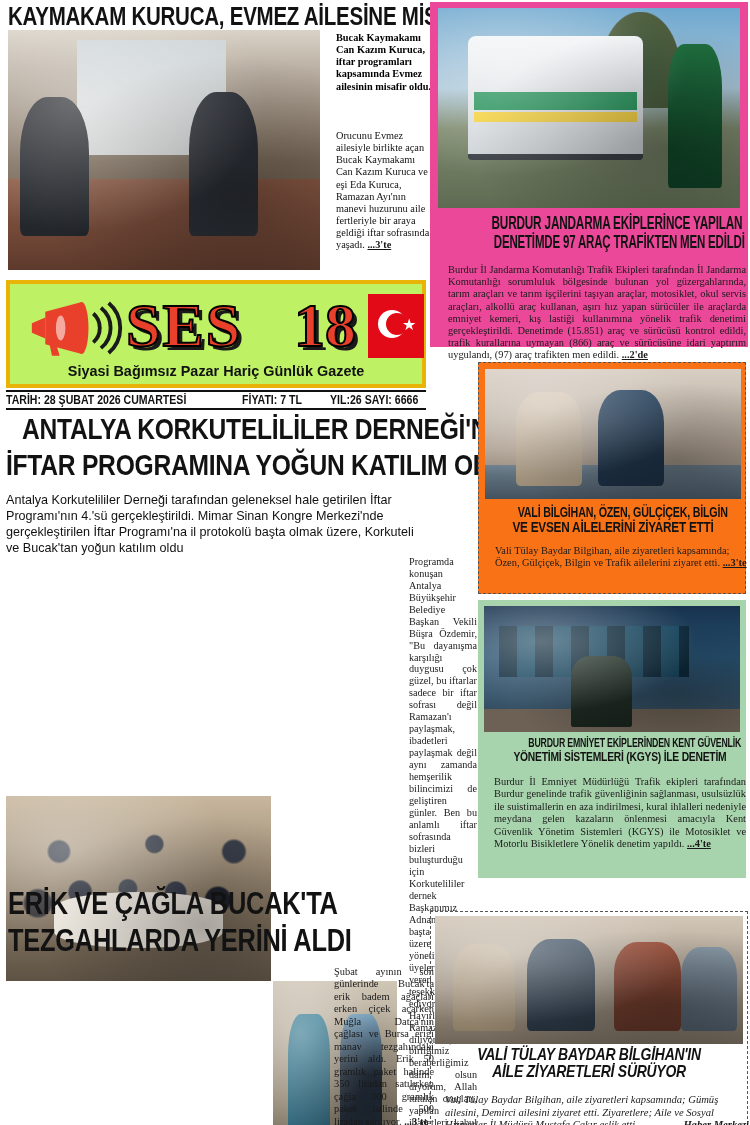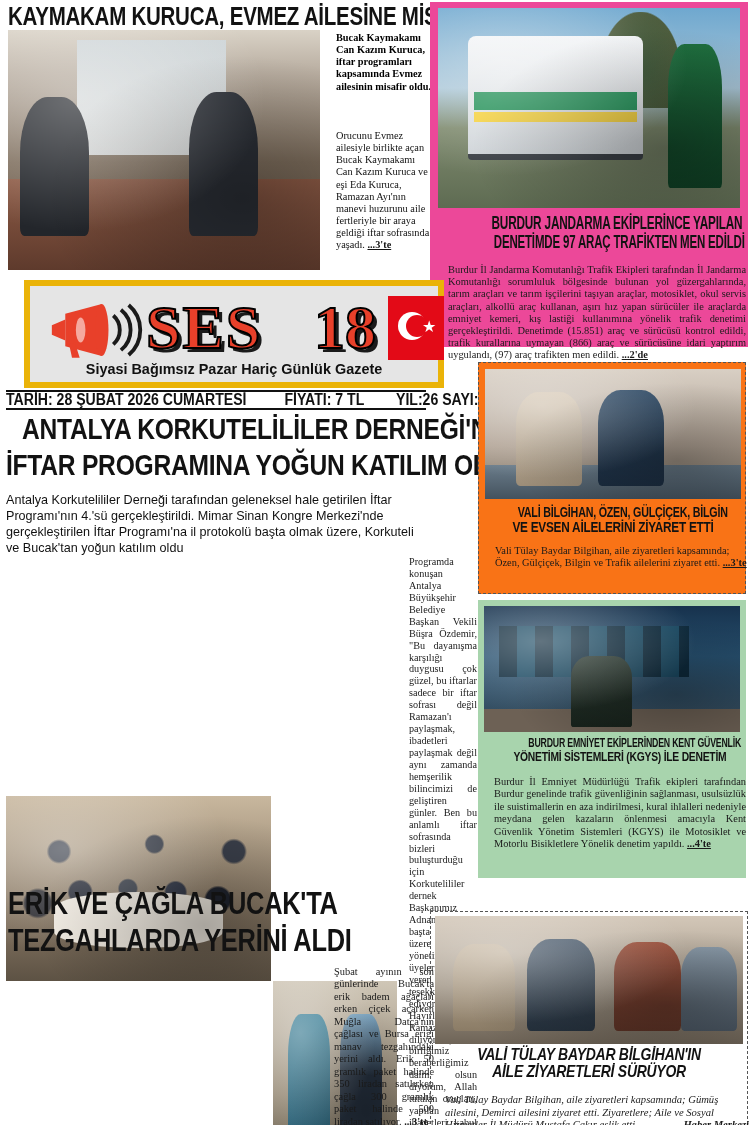--- a/index.html
+++ b/index.html
@@ -79,22 +79,22 @@
   #jandarma-photo .officer { position:absolute; right:6%; top:18%; width:18%; height:72%;
     background: linear-gradient(180deg,#1f6f3f,#0f3f24); border-radius:30% 30% 4% 4%; }
   #jandarma-photo .trees { position:absolute; right:20%; top:2%; width:26%; height:48%;
     background: radial-gradient(ellipse at 50% 60%, #2f4a2a, #4a5a3a 70%, transparent 72%); }
   #jandarma-title { position:absolute; left:6px; top:212px; width:306px;
     font-size: 18.5px; text-align:center; }
   #jandarma-body { position:absolute; left:10px; top:262px; width: 298px;
     font-size: 10.4px; line-height: 1.17; }
 
   
-  #masthead { left: 24px; top: 280px; width: 420px; height: 108px;
-    border: 6px solid #eab308; background: #e5e5e5; }
+  #masthead { left: 6px; top: 280px; width: 420px; height: 108px;
+    border: 4px solid #eab308; background: #bef264; }
   #mast-logo { position:absolute; left: 10px; top: 6px; width: 400px; height: 72px; }
   #mast-tag { position:absolute; left:0; right:0; bottom: 4px; text-align:center;
     font-family: "Liberation Sans", sans-serif; font-weight: bold;
     font-size: 15.5px; color:#111; transform: scaleX(0.93); }
 
   .megaphone { position:absolute; left: 8px; top: 8px; width: 96px; height: 58px; }
 
   .ses-word {
     position:absolute; left: 106px; top: 0px;
     font-family: "Liberation Serif", serif; font-weight: bold;
@@ -116,21 +116,21 @@
     border-radius: 50%; background: #fff; }
   .tr-flag .crescent2 { position:absolute; left: 18px; top: 19px; width: 22px; height: 22px;
     border-radius: 50%; background: #e30a17; }
   .tr-flag .star { position:absolute; left: 34px; top: 23px; color:#fff; font-size: 16px;
     line-height: 1; }
 
   
   #datebar { left: 6px; top: 390px; width: 420px; height: 20px;
     border-top: 2px solid #111; border-bottom: 2px solid #111;
     font-family: "Liberation Sans", sans-serif; font-weight: bold;
-    font-size: 16px; color:#111; display:flex; align-items:center; }
+    font-size: 12px; color:#111; display:flex; align-items:center; }
   #datebar .d1 { transform: scaleX(0.88); transform-origin:left center; white-space:nowrap; }
   #datebar .d2 { margin-left: auto; transform: scaleX(0.88); white-space:nowrap; }
   #datebar .d3 { margin-left: 18px; margin-right: 2px; transform: scaleX(0.88); white-space:nowrap; }
 
   
   #main-h1 { left: 22px; top: 414px; font-size: 30px; width: 470px; }
   #main-h2 { left: 6px; top: 450px; font-size: 30px; width: 500px; }
   #main-deck { left: 6px; top: 492px; width: 418px;
     font-family: "Liberation Sans", sans-serif; font-size: 12.6px;
     line-height: 1.28; color:#111; text-align: left; }

